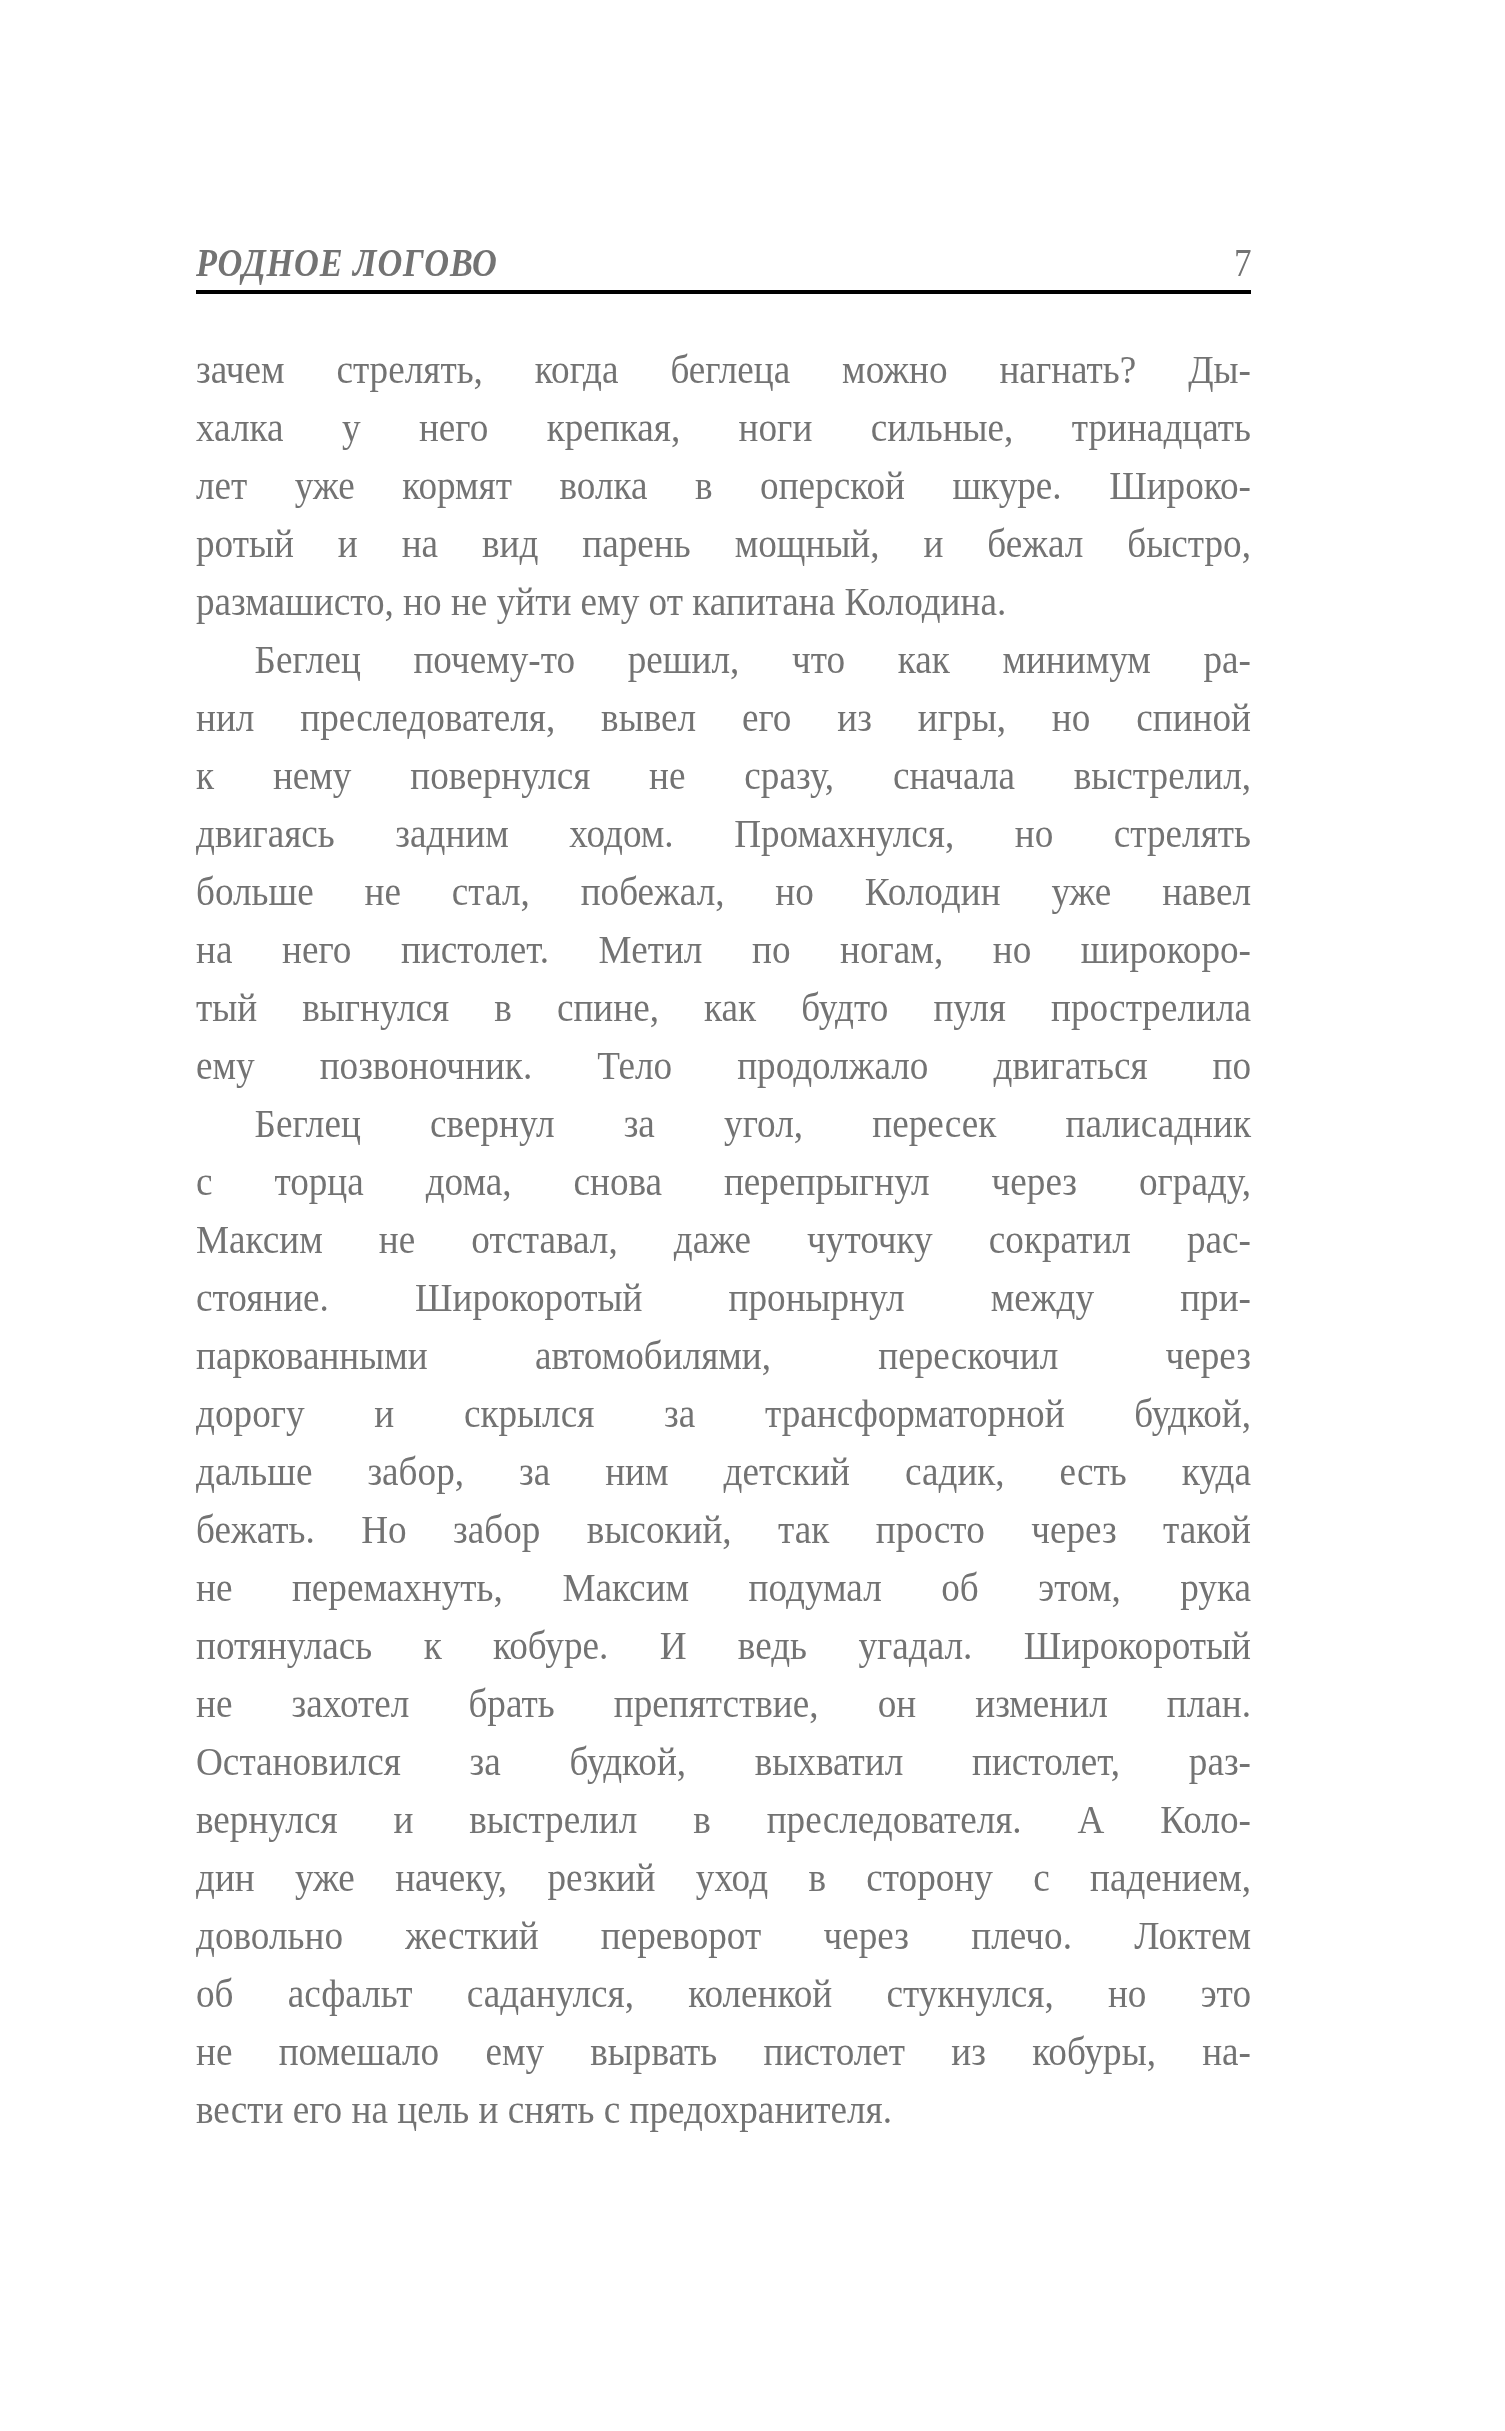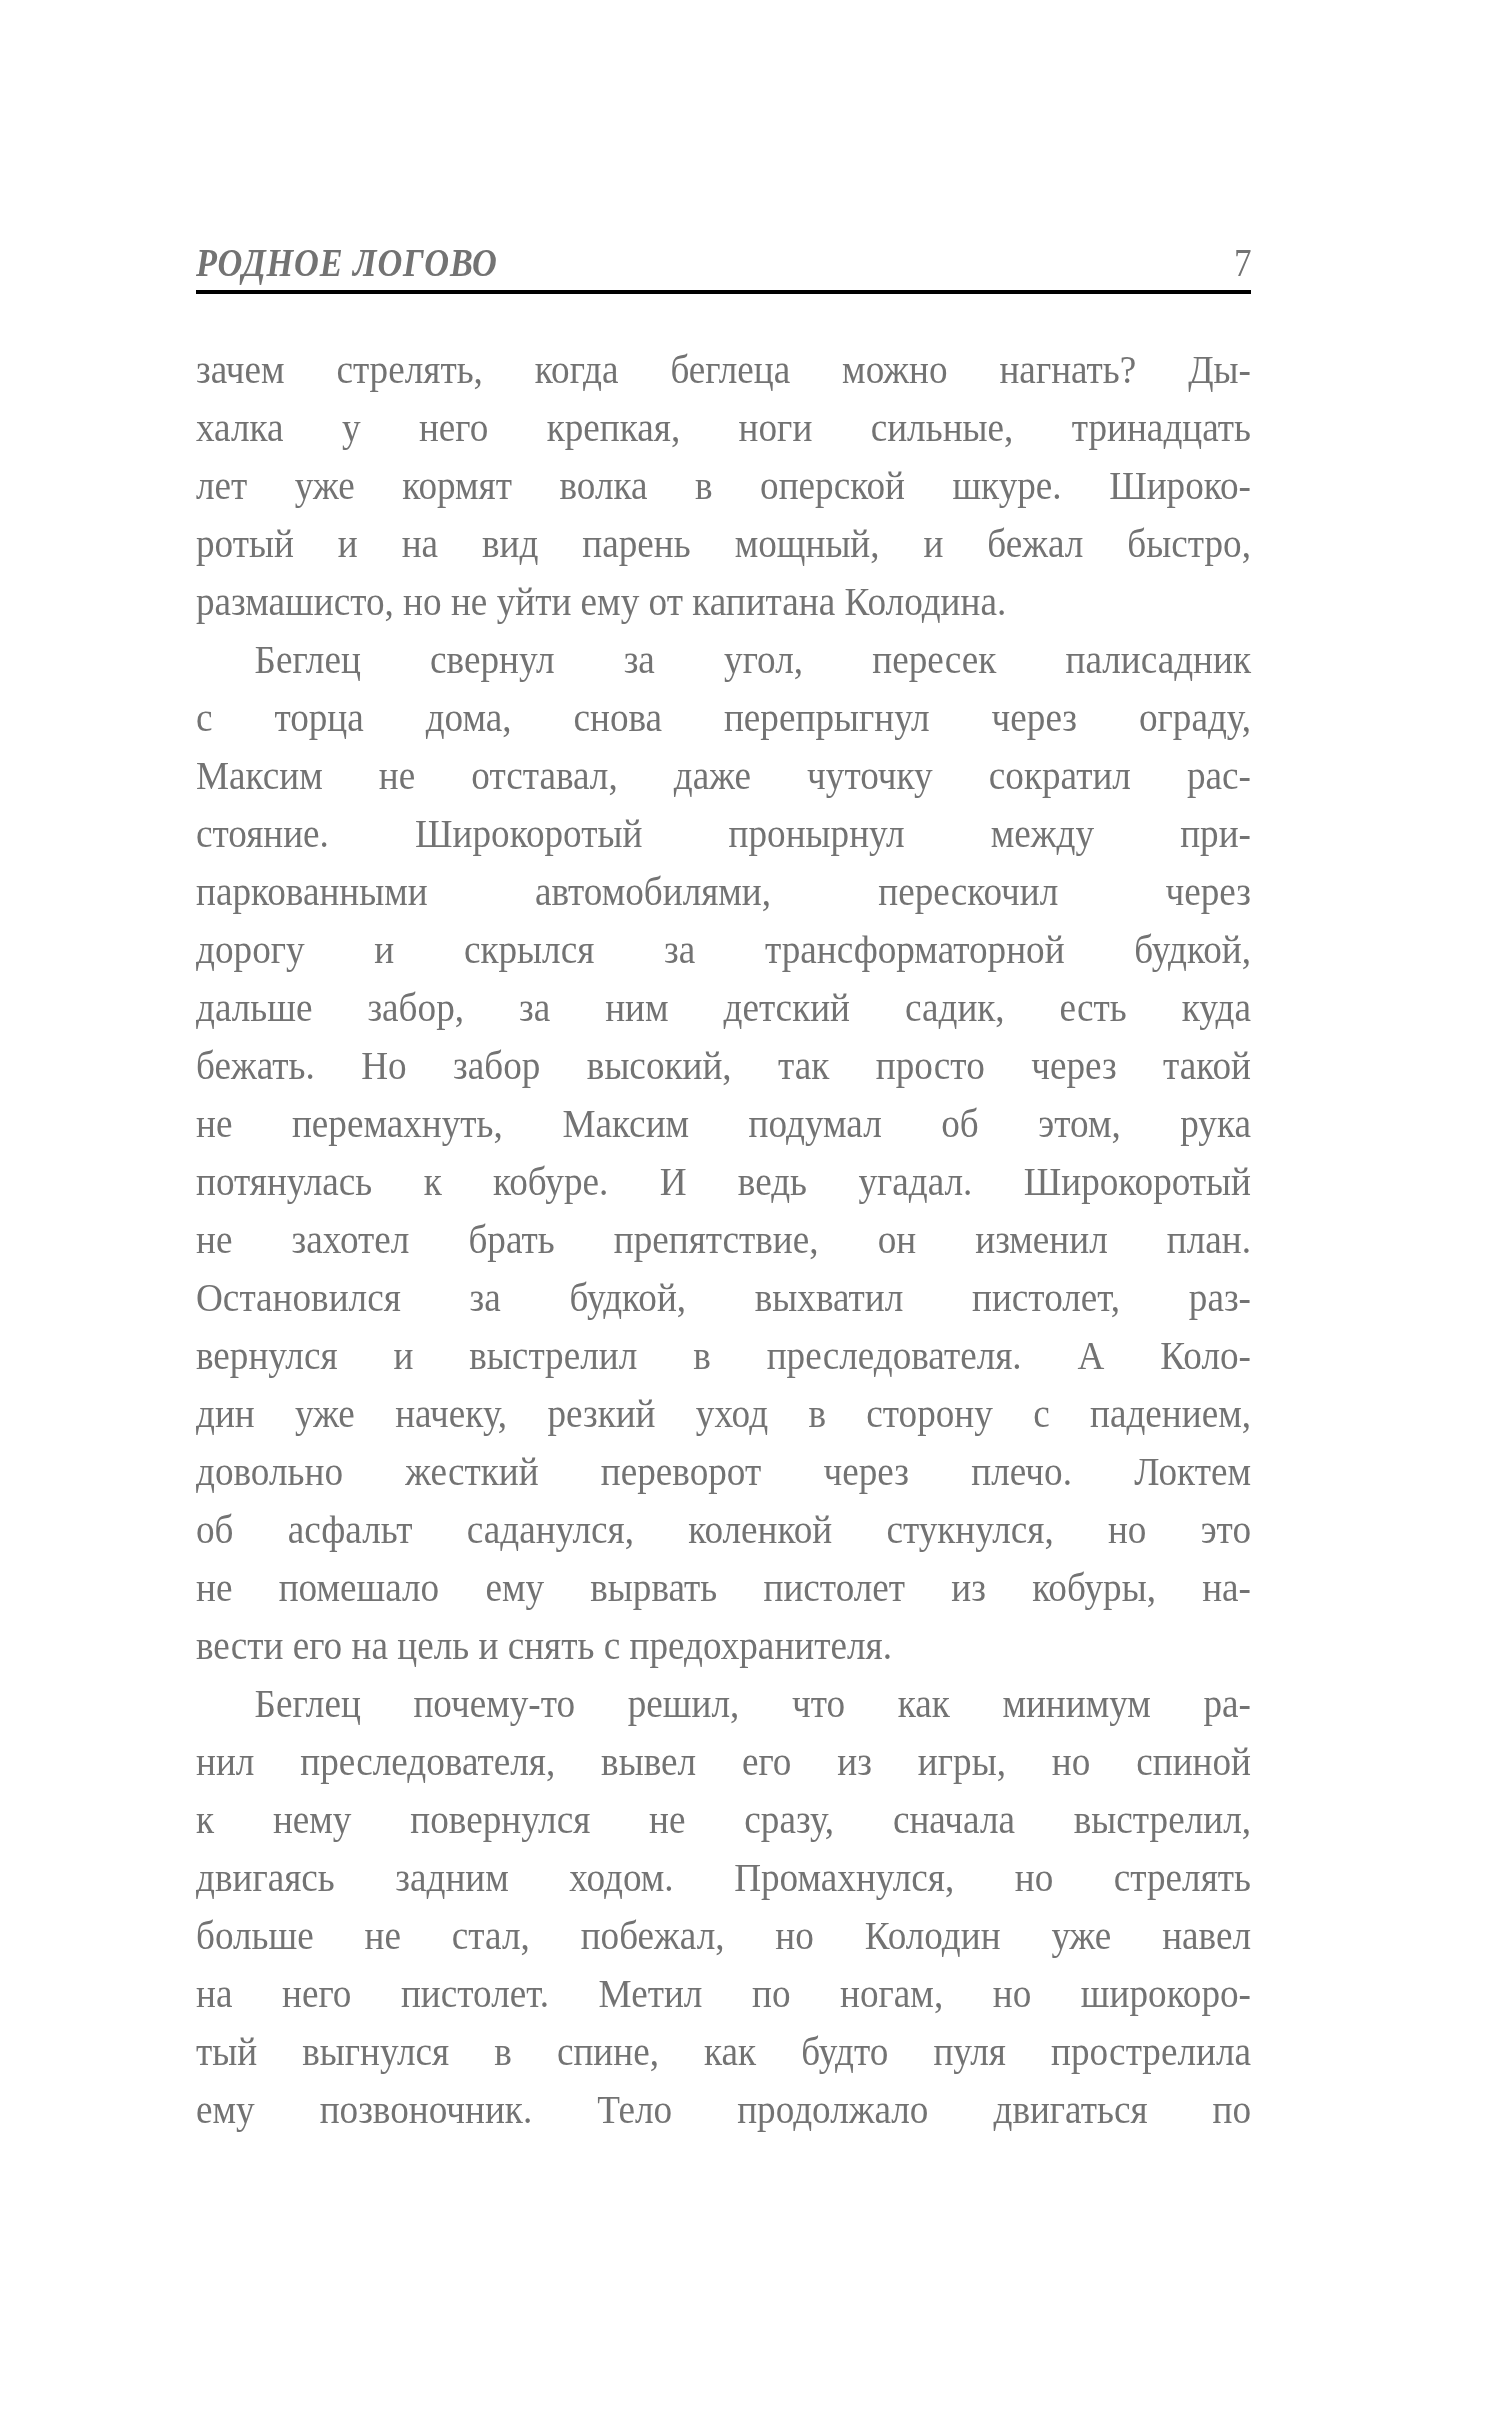--- a/index.html
+++ b/index.html
@@ -26,44 +26,44 @@
 
   <div class="body-text">
     <div>
       <div class="line">зачем стрелять, когда беглеца можно нагнать? Ды-</div>
       <div class="line">халка у него крепкая, ноги сильные, тринадцать</div>
       <div class="line">лет уже кормят волка в оперской шкуре. Широко-</div>
       <div class="line">ротый и на вид парень мощный, и бежал быстро,</div>
       <div class="line last">размашисто, но не уйти ему от капитана Колодина.</div>
     </div>
     <div>
+      <div class="line indent">Беглец почему-то решил, что как минимум ра-</div>
+      <div class="line">нил преследователя, вывел его из игры, но спиной</div>
+      <div class="line">к нему повернулся не сразу, сначала выстрелил,</div>
+      <div class="line">двигаясь задним ходом. Промахнулся, но стрелять</div>
+      <div class="line">больше не стал, побежал, но Колодин уже навел</div>
+      <div class="line">на него пистолет. Метил по ногам, но широкоро-</div>
+      <div class="line">тый выгнулся в спине, как будто пуля прострелила</div>
+      <div class="line">ему позвоночник. Тело продолжало двигаться по</div>
+    </div>
+    <div>
       <div class="line indent">Беглец свернул за угол, пересек палисадник</div>
       <div class="line">с торца дома, снова перепрыгнул через ограду,</div>
       <div class="line">Максим не отставал, даже чуточку сократил рас-</div>
       <div class="line">стояние. Широкоротый пронырнул между при-</div>
       <div class="line">паркованными автомобилями, перескочил через</div>
       <div class="line">дорогу и скрылся за трансформаторной будкой,</div>
       <div class="line">дальше забор, за ним детский садик, есть куда</div>
       <div class="line">бежать. Но забор высокий, так просто через такой</div>
       <div class="line">не перемахнуть, Максим подумал об этом, рука</div>
       <div class="line">потянулась к кобуре. И ведь угадал. Широкоротый</div>
       <div class="line">не захотел брать препятствие, он изменил план.</div>
       <div class="line">Остановился за будкой, выхватил пистолет, раз-</div>
       <div class="line">вернулся и выстрелил в преследователя. А Коло-</div>
       <div class="line">дин уже начеку, резкий уход в сторону с падением,</div>
       <div class="line">довольно жесткий переворот через плечо. Локтем</div>
       <div class="line">об асфальт саданулся, коленкой стукнулся, но это</div>
       <div class="line">не помешало ему вырвать пистолет из кобуры, на-</div>
       <div class="line last">вести его на цель и снять с предохранителя.</div>
     </div>
-    <div>
-      <div class="line indent">Беглец почему-то решил, что как минимум ра-</div>
-      <div class="line">нил преследователя, вывел его из игры, но спиной</div>
-      <div class="line">к нему повернулся не сразу, сначала выстрелил,</div>
-      <div class="line">двигаясь задним ходом. Промахнулся, но стрелять</div>
-      <div class="line">больше не стал, побежал, но Колодин уже навел</div>
-      <div class="line">на него пистолет. Метил по ногам, но широкоро-</div>
-      <div class="line">тый выгнулся в спине, как будто пуля прострелила</div>
-      <div class="line">ему позвоночник. Тело продолжало двигаться по</div>
-    </div>
   </div>
 </div>
 
 
 </body></html>

